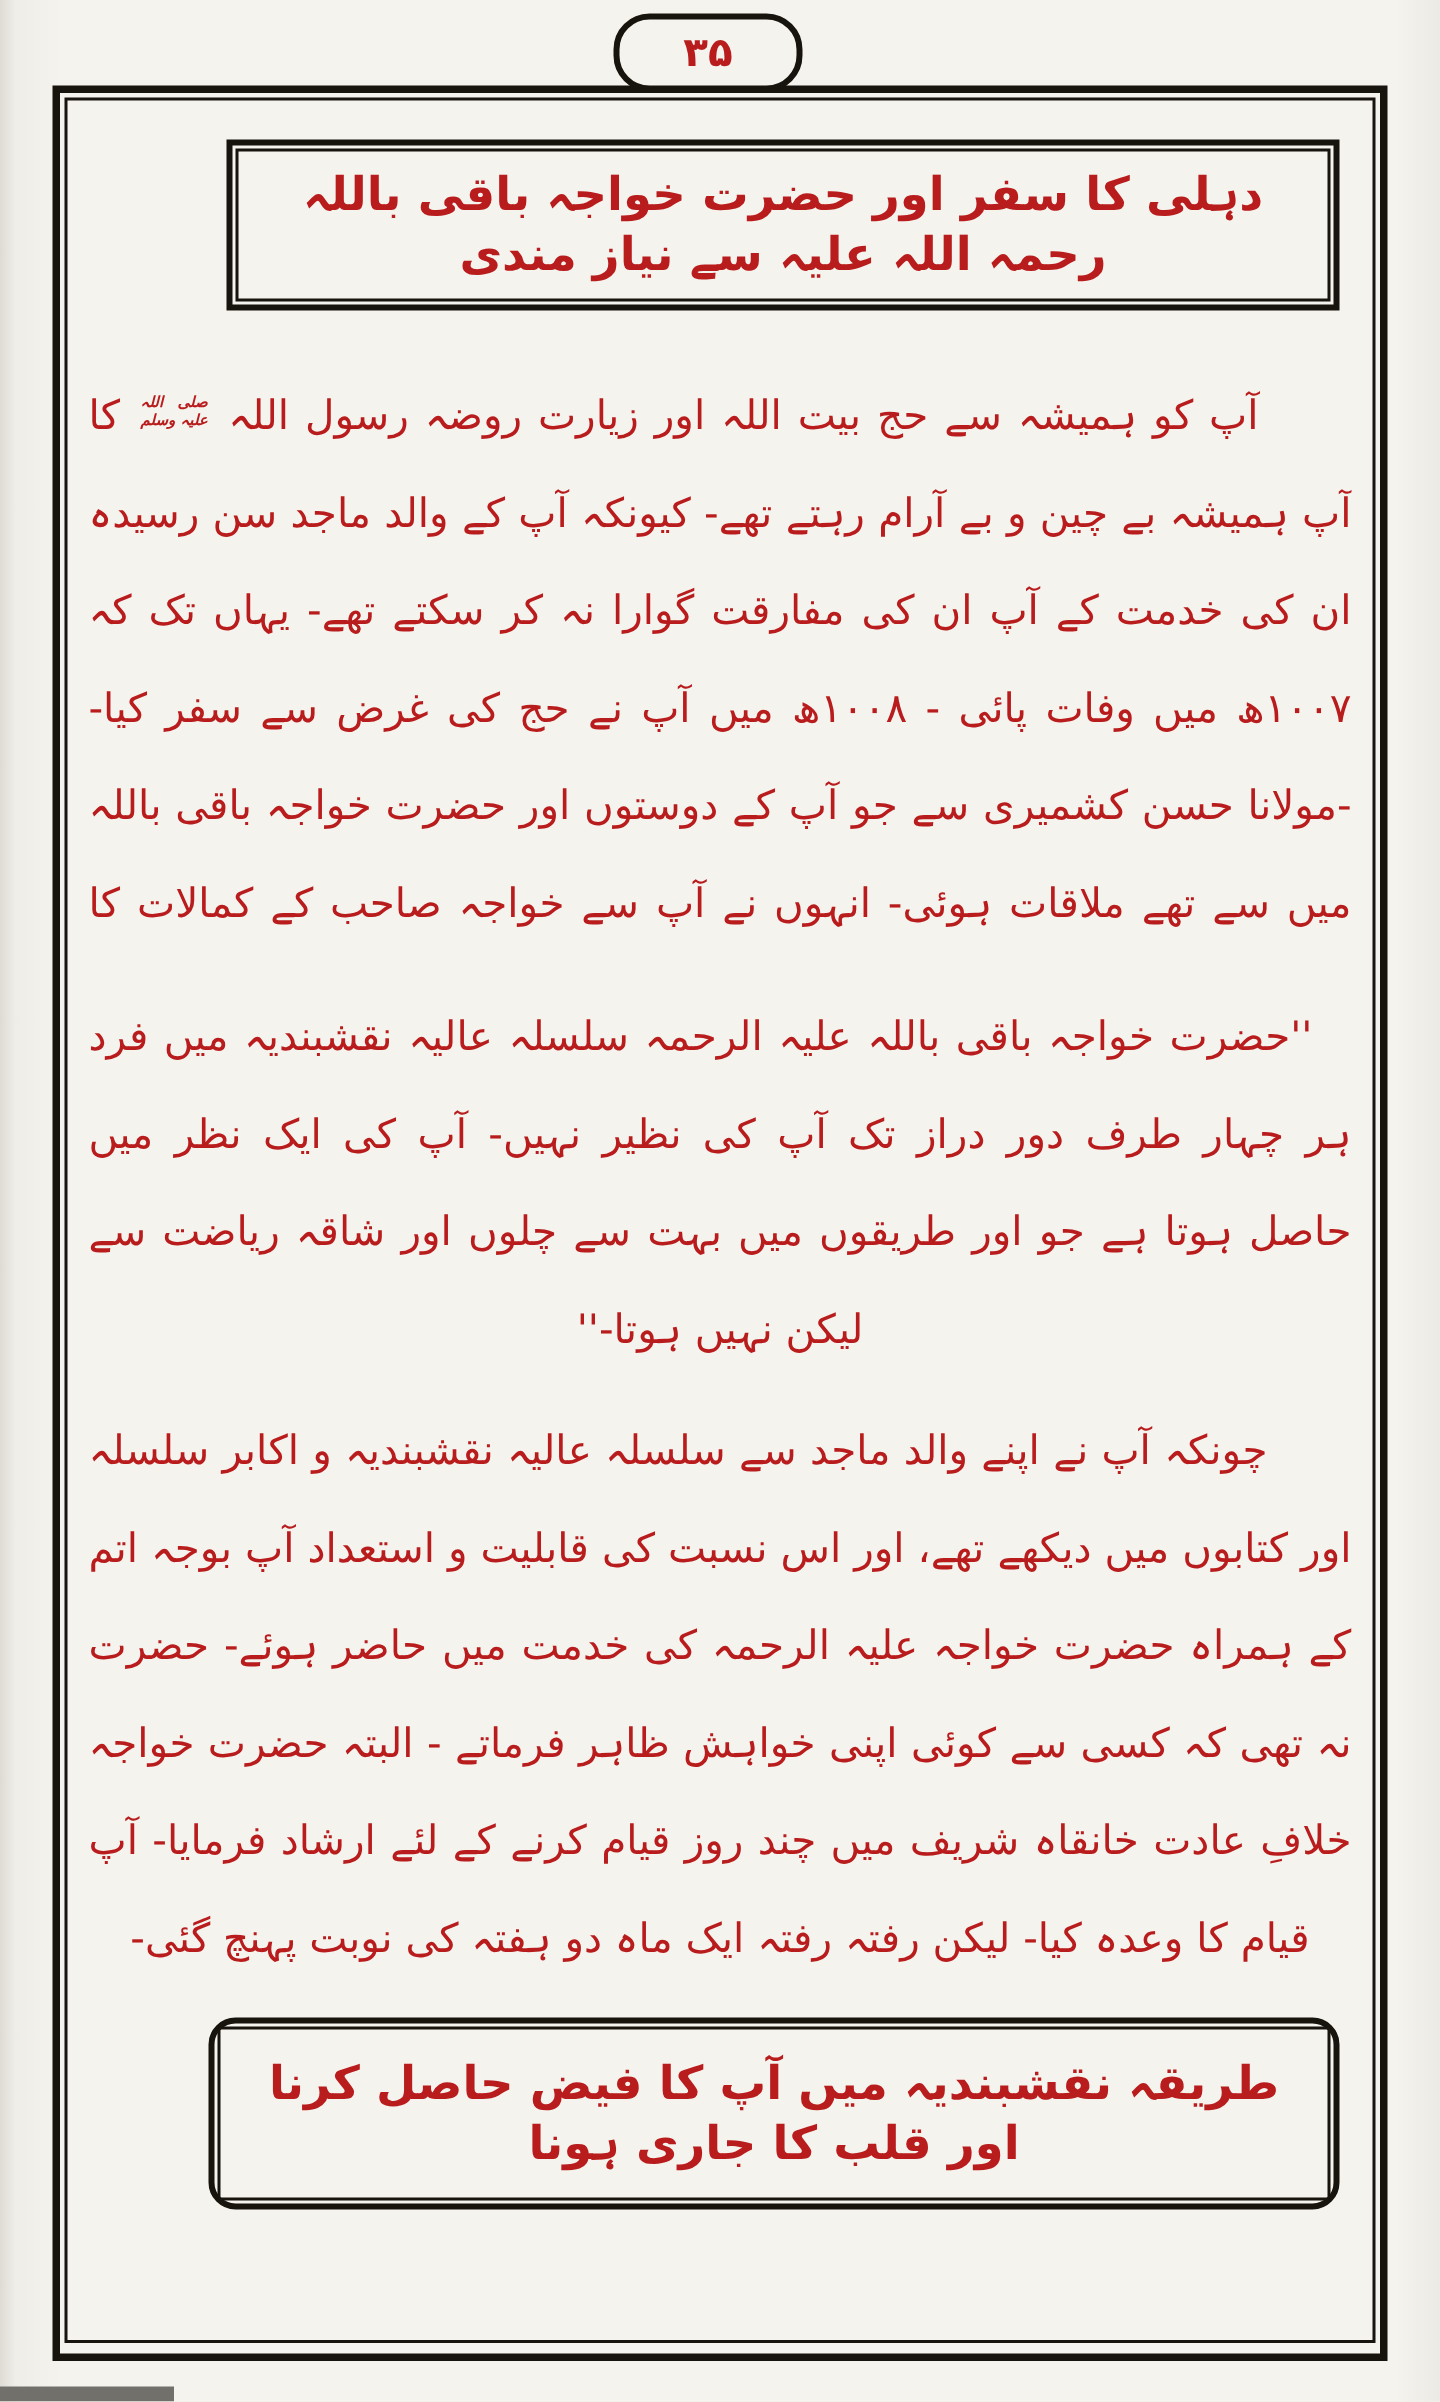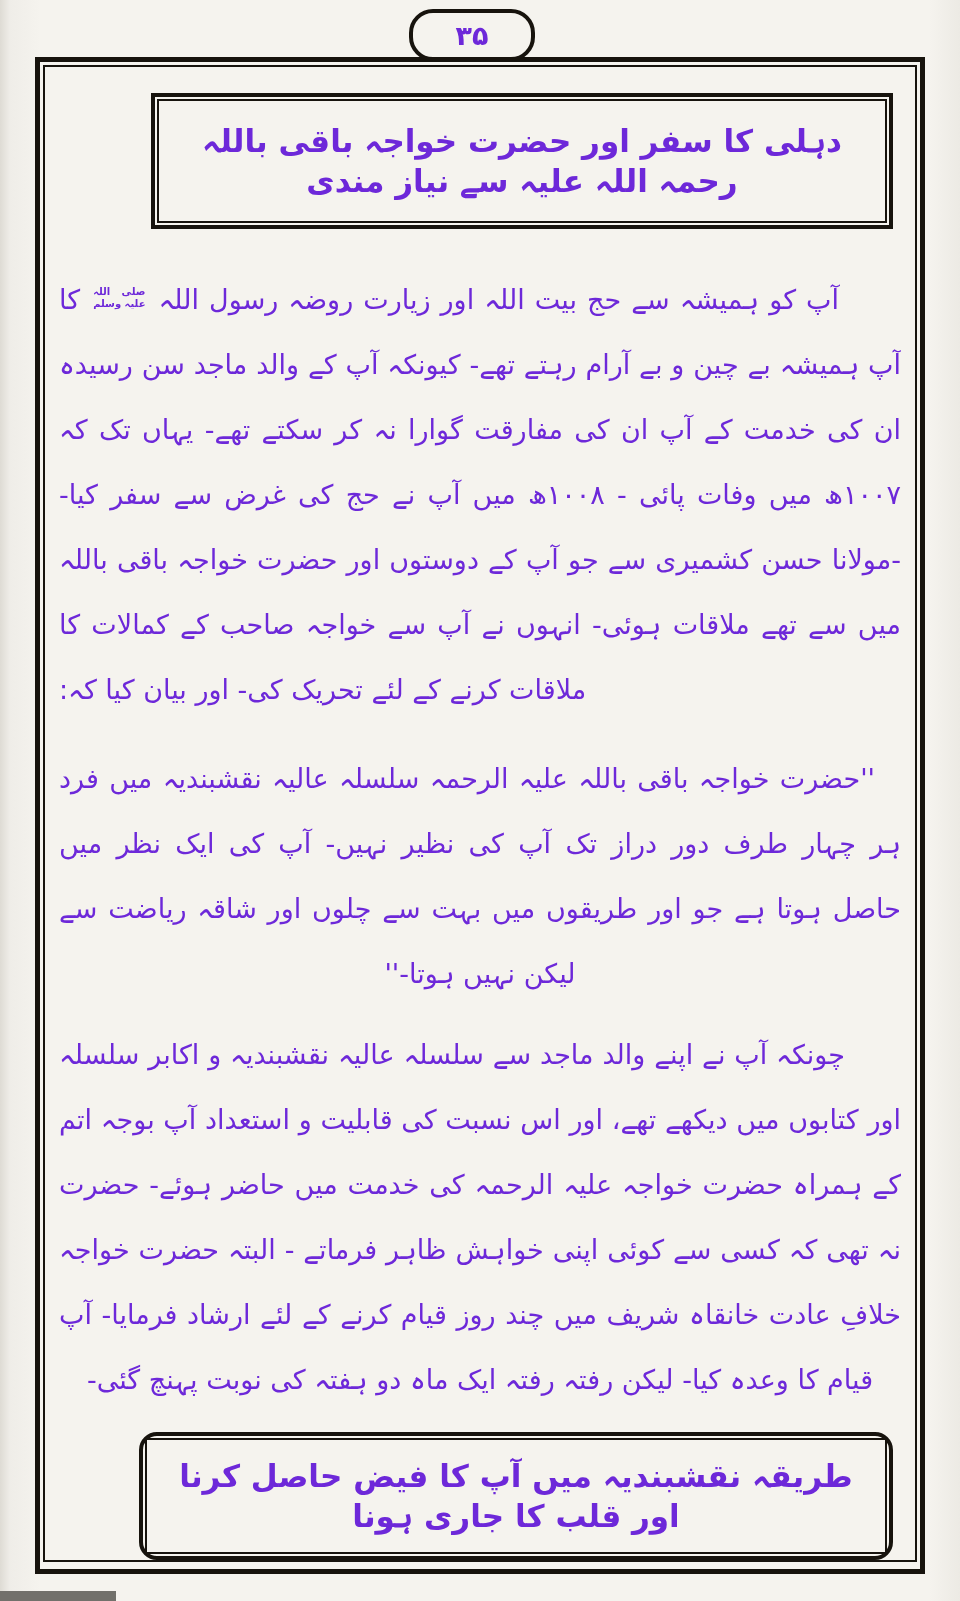--- a/index.html
+++ b/index.html
@@ -9,21 +9,21 @@
     height: 1601px;
     overflow: hidden;
     background: #efede8;
     font-family: "DejaVu Sans", sans-serif;
   }
   .scan-page {
     position: relative;
     width: 960px;
     height: 1601px;
     background: linear-gradient(90deg, #dedbd4 0px, #efede8 10px, #f5f3ee 40px, #f5f3ee 930px, #eceae4 960px);
-    color: #6d28d9;
+    color: #b91c1c;
   }
   
   .page-number-badge {
     position: absolute;
     top: 9px;
     left: 50%;
     margin-left: -71px;
     width: 118px;
     height: 44px;
     border: 4px solid #17130d;
@@ -61,21 +61,21 @@
     border: 4px solid #17130d;
     background: #f5f3ee;
   }
   .heading-box .heading-box-inner {
     border: 2px solid #17130d;
     margin: 2px;
     text-align: center;
     font-weight: bold;
   }
   .heading-box.h1 { margin: 26px 8px 0 92px; }
-  .heading-box.h1 .heading-box-inner { padding: 20px 10px; font-size: 31px; line-height: 40px; }
+  .heading-box.h1 .heading-box-inner { padding: 9px 10px; font-size: 31px; line-height: 40px; }
   .heading-box.h2 { margin: 20px 8px 0 80px; border-radius: 18px; }
   .heading-box.h2 .heading-box-inner { padding: 16px 10px; font-size: 31px; line-height: 40px; }
   
   .para { margin: 0; }
   .para.p1 { margin-top: 38px; }
   .para.quote { margin-top: 24px; }
   .para.p2 { margin-top: 16px; }
   .line {
     font-size: 27px;
     line-height: 65px;
@@ -89,20 +89,21 @@
   
   .saw {
     display: inline-block;
     vertical-align: middle;
     font-size: 10px;
     line-height: 1.15;
     font-weight: bold;
     text-align: center;
     transform: translateY(-4px);
     margin: 0 3px;
+    font-style: italic;
   }
   .saw span { display: block; }
   
   .scan-strip {
     position: absolute;
     left: 0;
     bottom: 0;
     width: 116px;
     height: 10px;
     background: #72706b;
@@ -124,21 +125,20 @@
         <div class="heading-box-inner">دہلی کا سفر اور حضرت خواجہ باقی باللہ رحمہ اللہ علیہ سے نیاز مندی</div>
       </div>
 
       <div class="para p1">
           <div class="line align-justify" style="padding-right: 62px;"><span>آپ کو ہمیشہ سے حج بیت اللہ اور زیارت روضہ رسول اللہ </span><span class="saw"><span>صلی اللہ</span><span>علیہ وسلم</span></span><span> کا شوق تھا- اس لئے</span></div>
           <div class="line align-justify">آپ ہمیشہ بے چین و بے آرام رہتے تھے- کیونکہ آپ کے والد ماجد سن رسیدہ ہو گئے تھے- بوجہ</div>
           <div class="line align-justify">ان کی خدمت کے آپ ان کی مفارقت گوارا نہ کر سکتے تھے- یہاں تک کہ آپ کے والد نے</div>
           <div class="line align-justify">۱۰۰۷ھ میں وفات پائی - ۱۰۰۸ھ میں آپ نے حج کی غرض سے سفر کیا- جب آپ دہلی پہنچے</div>
           <div class="line align-justify">-مولانا حسن کشمیری سے جو آپ کے دوستوں اور حضرت خواجہ باقی باللہ علیہ الرحمہ کے مخلصوں</div>
           <div class="line align-justify">میں سے تھے ملاقات ہوئی- انہوں نے آپ سے خواجہ صاحب کے کمالات کا اظہار کر کے</div>
-          <div class="line align-left">ملاقات کرنے کے لئے تحریک کی- اور بیان کیا کہ:</div>
         </div>
 
       <div class="para quote">
           <div class="line align-justify" style="padding-right: 26px;">''حضرت خواجہ باقی باللہ علیہ الرحمہ سلسلہ عالیہ نقشبندیہ میں فرد ویگانہ ہیں، اور</div>
           <div class="line align-justify">ہر چہار طرف دور دراز تک آپ کی نظیر نہیں- آپ کی ایک نظر میں طالبوں کو وہ فیض</div>
           <div class="line align-justify">حاصل ہوتا ہے جو اور طریقوں میں بہت سے چلوں اور شاقہ ریاضت سے بھی کسی کو</div>
           <div class="line align-center">لیکن نہیں ہوتا-''</div>
         </div>
 
       <div class="para p2">

